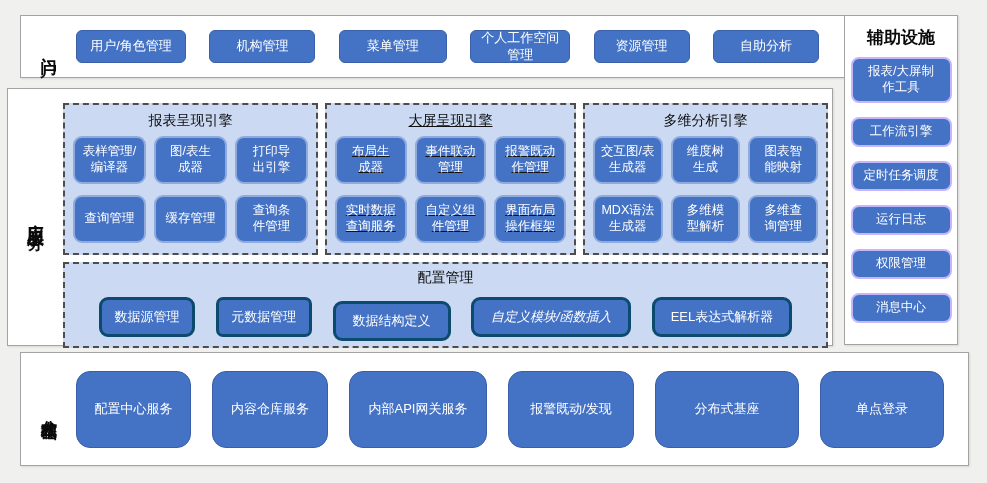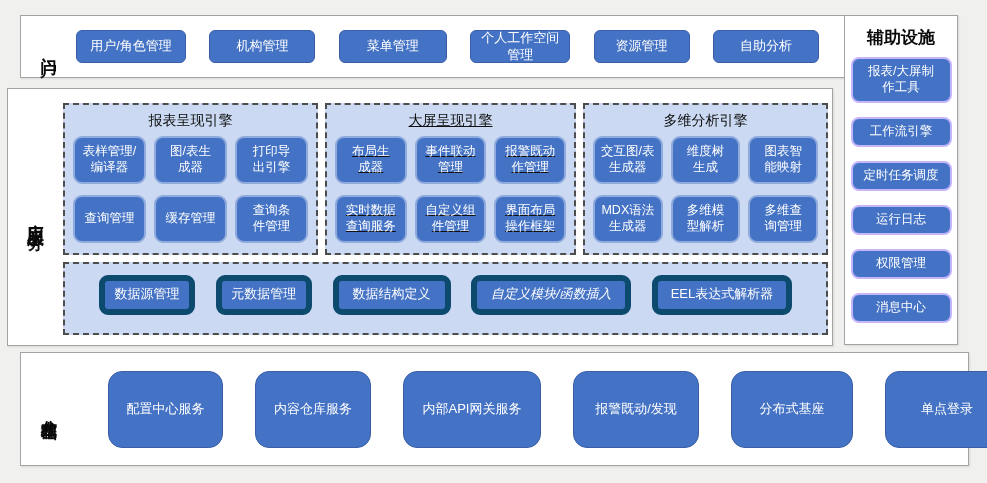--- a/index.html
+++ b/index.html
@@ -38,30 +38,30 @@
     display:flex;flex-direction:column;padding:4px 8px 10px;
   }
   .group-title{font-size:14px;text-align:center;padding:3px 0 6px;color:#0a0a0a;}
   .group-grid{display:grid;grid-template-columns:repeat(3,1fr);gap:11px 8px;flex:1;}
   .cell-btn{
     background:#4472c4;border:2px solid #8faadc;border-radius:9px;color:#fff;
     font-size:12.5px;height:48px;padding:2px 1px;
   }
   .config-group{margin-top:7px;height:86px;padding:2px 8px 10px;}
   .config-row{display:flex;align-items:center;justify-content:space-between;flex:1;padding:0 26px;}
-  .config-btn{height:40px;border:6px solid #0c4a6e;border-radius:9px;font-size:13px;}
+  .config-btn{height:40px;border:3px solid #0c4a6e;border-radius:9px;font-size:13px;}
   
   .aux-panel{flex-direction:column;align-items:center;}
   .aux-title{font-weight:bold;font-size:17px;margin:10px 0 8px;color:#0a0a0a;}
   .aux-buttons{display:flex;flex-direction:column;gap:14px;align-items:center;}
   .aux-btn{width:101px;height:30px;border:2px solid #c4b5fd;border-radius:8px;font-size:12.5px;}
   .aux-btn.tall{height:46px;}
   
   .fdn-buttons{flex:1;display:flex;align-items:center;justify-content:space-between;padding-right:24px;}
-  .fdn-btn{height:77px;border-radius:14px;font-size:13px;margin-left:32px;}
+  .fdn-btn{height:77px;border-radius:14px;font-size:13px;}
 </style>
 </head>
 <body>
 
 <div class="stage">
 
   <div class="panel" style="left:20px;top:15px;width:826px;height:63px;">
     <div class="vlabel-col">
       <span class="vlabel">门户</span>
     </div>
@@ -130,24 +130,25 @@
             <button class="btn cell-btn">多维模
 型解析</button>
             <button class="btn cell-btn">多维查
 询管理</button>
           </div>
         </div>
 
       </div>
 
       <div class="group config-group">
+        <div class="group-title">配置管理</div>
         <div class="config-row">
           <button class="btn config-btn" style="width:96px;">数据源管理</button>
-          <button class="btn config-btn" style="width:96px;">元数据管理</button>
-          <button class="btn config-btn" style="width:118px;">数据结构定义</button>
+          <button class="btn config-btn" style="width:96px;border-radius:7px;">元数据管理</button>
+          <button class="btn config-btn" style="width:118px;margin-top:8px;">数据结构定义</button>
           <button class="btn config-btn" style="width:160px;font-style:italic;">自定义模块/函数插入</button>
           <button class="btn config-btn" style="width:140px;">EEL表达式解析器</button>
         </div>
       </div>
     </div>
   </div>
 
   <div class="panel aux-panel" style="left:844px;top:15px;width:114px;height:330px;">
     <div class="aux-title">辅助设施</div>
     <div class="aux-buttons">
@@ -163,18 +164,18 @@
 
   <div class="panel" style="left:20px;top:352px;width:949px;height:114px;">
     <div class="vlabel-col">
       <span class="vlabel" style="font-size:16px;letter-spacing:1px;">分布式基础</span>
     </div>
     <div class="fdn-buttons">
       <button class="btn fdn-btn" style="width:115px;">配置中心服务</button>
       <button class="btn fdn-btn" style="width:116px;">内容仓库服务</button>
       <button class="btn fdn-btn" style="width:138px;">内部API网关服务</button>
       <button class="btn fdn-btn" style="width:126px;">报警既动/发现</button>
-      <button class="btn fdn-btn" style="width:122px;">分布式基座</button>
+      <button class="btn fdn-btn" style="width:144px;">分布式基座</button>
       <button class="btn fdn-btn" style="width:124px;">单点登录</button>
     </div>
   </div>
 
 </div>
 
 </body></html>

